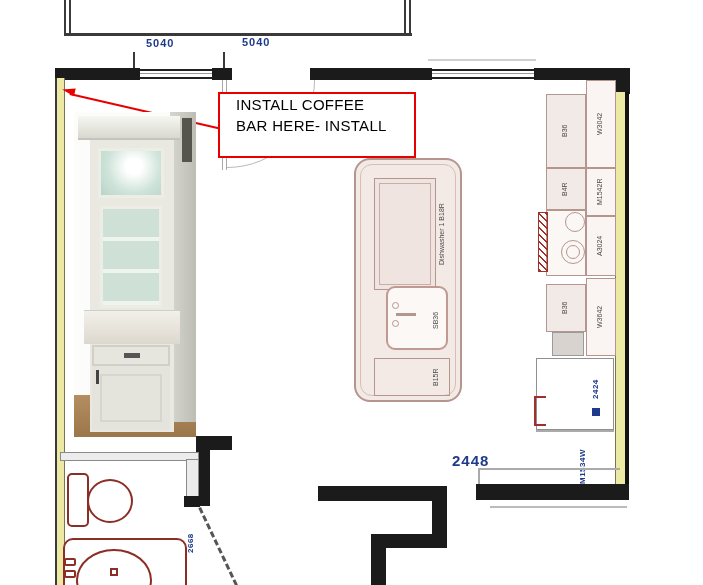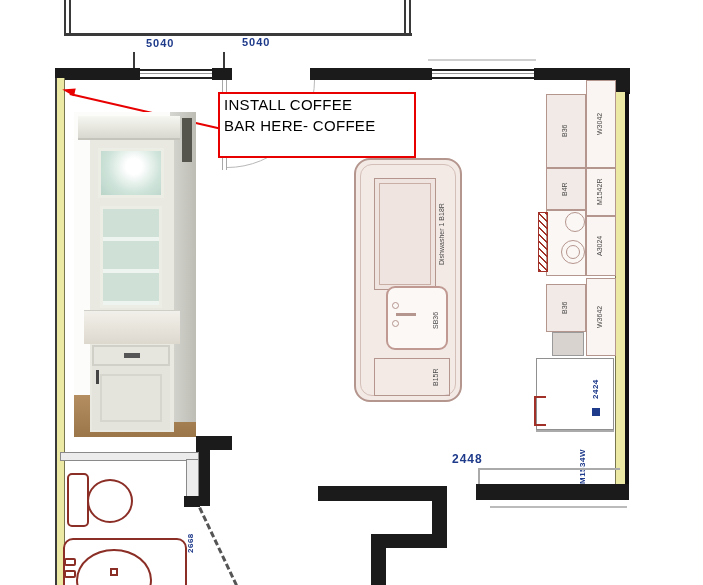--- a/index.html
+++ b/index.html
@@ -14,21 +14,21 @@
   .dim{position:absolute;color:#1e3a8a;font-weight:bold;font-size:11px;letter-spacing:1px;}
   .vtext{position:absolute;writing-mode:vertical-rl;transform:rotate(180deg);
          font-size:7px;color:#4a4a4a;line-height:1;white-space:nowrap;text-align:center;}
   .vblue{color:#1e3a8a;font-weight:bold;font-size:8px;letter-spacing:0.5px;}
   .cab{border:1px solid #b5968e;background:#faf5f2;}
   .cabBase{border:1px solid #b5968e;background:#f1eae6;}
   .round{border:1.5px solid #b5968e;border-radius:50%;background:transparent;}
   .fixture{border:2px solid #8b2e26;background:#fff;}
   .grayWall{background:#ececec;border:1.5px solid #8a8a8a;}
   .annBox{border:2px solid #e80000;background:#fff;color:#000;font-size:15px;
-          line-height:20.5px;padding:1px 0 0 4px;letter-spacing:0.3px;}
+          line-height:20.5px;padding:1px 0 0 16px;letter-spacing:0.3px;}
   .arrowline{border-top:2px solid #e80000;transform-origin:left top;}
   .arrowhead{width:0;height:0;border-top:4.5px solid transparent;border-bottom:4.5px solid transparent;
              border-right:13px solid #e80000;transform:rotate(13deg);}
   .arc{border:1.5px solid #b8b8b8;border-radius:50%;
        clip-path:polygon(50% 50%,100% 50%,100% 100%,50% 100%);}
   .doorpanel{border-left:1px solid #a8a8a8;border-right:1px solid #a8a8a8;background:#fff;}
   .chain{border-top:3px dashed #555;transform-origin:left top;}
   .hatchR{border:1px solid #a03028;
           background:repeating-linear-gradient(45deg,#a03028 0 1.5px,transparent 1.5px 5px);}
 </style>
@@ -59,21 +59,21 @@
   <div class="abs wallY" style="left:615px;top:92px;width:14px;height:392px;border-right:4px solid #111;border-left:1.5px solid #77764e;"></div>
 
   <div class="abs doorpanel" style="left:222px;top:80px;width:5px;height:90px;"></div>
   <div class="abs arc" style="left:139px;top:-8px;width:176px;height:176px;"></div>
 
   <div class="abs arrowline" style="left:70px;top:93px;width:155px;height:0;transform:rotate(13deg);"></div>
   <div class="abs arrowhead" style="left:62px;top:87px;"></div>
 
   <div class="abs annBox" style="left:218px;top:92px;width:198px;height:66px;">
     <div>INSTALL COFFEE</div>
-    <div>BAR HERE- COFFEE</div>
+    <div>BAR HERE- INSTALL</div>
   </div>
 
   <div class="abs" style="left:74px;top:112px;width:122px;height:325px;background:#fcfcfa;overflow:hidden;">
     <div class="abs" style="left:0;top:283px;width:122px;height:42px;background:linear-gradient(#b48e60,#9a7648);"></div>
     <div class="abs" style="left:96px;top:0;width:26px;height:310px;background:linear-gradient(90deg,#d6d6d0,#bdbdb6);"></div>
     <div class="abs" style="left:108px;top:6px;width:10px;height:44px;background:#55554e;"></div>
     <div class="abs" style="left:16px;top:26px;width:84px;height:294px;background:#e9e9e1;"></div>
     <div class="abs" style="left:4px;top:4px;width:102px;height:24px;background:linear-gradient(#f7f7f1,#d8d8d0);border-bottom:2px solid #c4c4bc;"></div>
     <div class="abs" style="left:24px;top:36px;width:66px;height:50px;border:3px solid #eceee6;background:radial-gradient(circle at 55% 35%,#ffffff 0 18%,#cfe4da 60%,#b9d4c8 100%);"></div>
     <div class="abs" style="left:26px;top:94px;width:62px;height:102px;border:3px solid #eceee6;background:repeating-linear-gradient(180deg,#cfe0d6 0 28px,#eef4ef 28px 32px);"></div>
@@ -127,21 +127,21 @@
   <div class="abs" style="left:534px;top:396px;width:12px;height:30px;border:2px solid #a03028;border-right:none;"></div>
   <div class="vtext vblue" style="left:592px;top:368px;height:42px;">2424</div>
   <div class="abs" style="left:592px;top:408px;width:8px;height:8px;background:#1e3a8a;"></div>
   <div class="abs" style="left:536px;top:430px;width:78px;height:1.5px;background:#aaa;"></div>
   <div class="vtext vblue" style="left:579px;top:436px;height:60px;">M1534W</div>
 
   <div class="abs" style="left:478px;top:468px;width:142px;height:2px;background:#aaa;"></div>
   <div class="abs" style="left:478px;top:468px;width:2px;height:16px;background:#aaa;"></div>
   <div class="abs black" style="left:476px;top:484px;width:153px;height:16px;"></div>
   <div class="abs" style="left:490px;top:506px;width:137px;height:2px;background:#bbb;"></div>
-  <div class="dim" style="left:452px;top:452px;font-size:12px;">2448</div>
+  <div class="dim" style="left:452px;top:452px;font-size:15px;">2448</div>
 
   <div class="abs black" style="left:318px;top:486px;width:129px;height:15px;"></div>
   <div class="abs black" style="left:432px;top:486px;width:15px;height:62px;"></div>
   <div class="abs black" style="left:371px;top:534px;width:76px;height:14px;"></div>
   <div class="abs black" style="left:371px;top:548px;width:15px;height:37px;"></div>
 
   <div class="abs black" style="left:196px;top:436px;width:36px;height:14px;"></div>
   <div class="abs black" style="left:196px;top:436px;width:14px;height:70px;"></div>
 
   <div class="abs grayWall" style="left:60px;top:452px;width:139px;height:9px;"></div>

